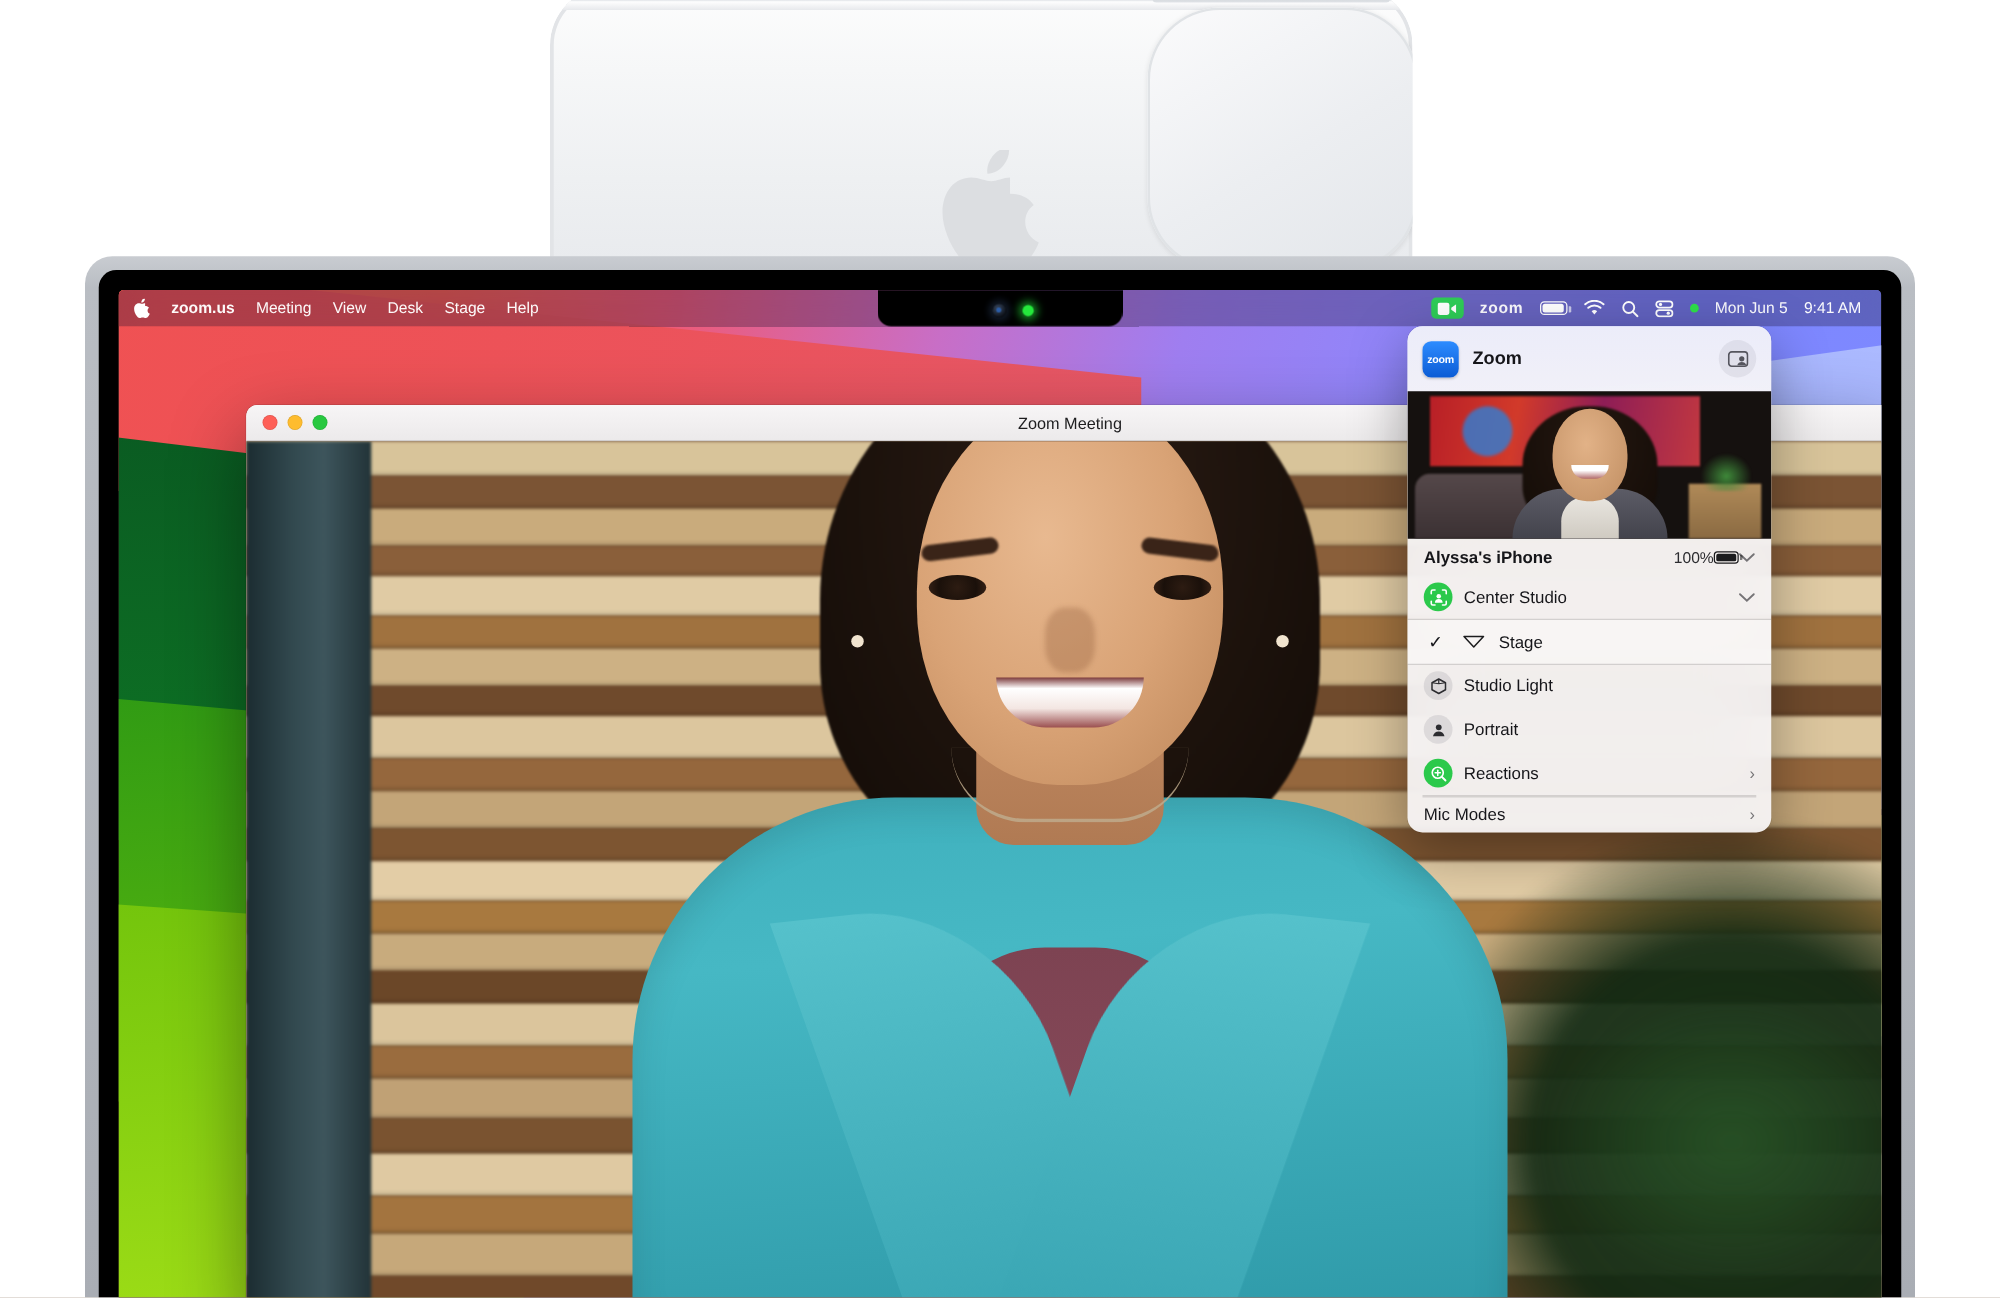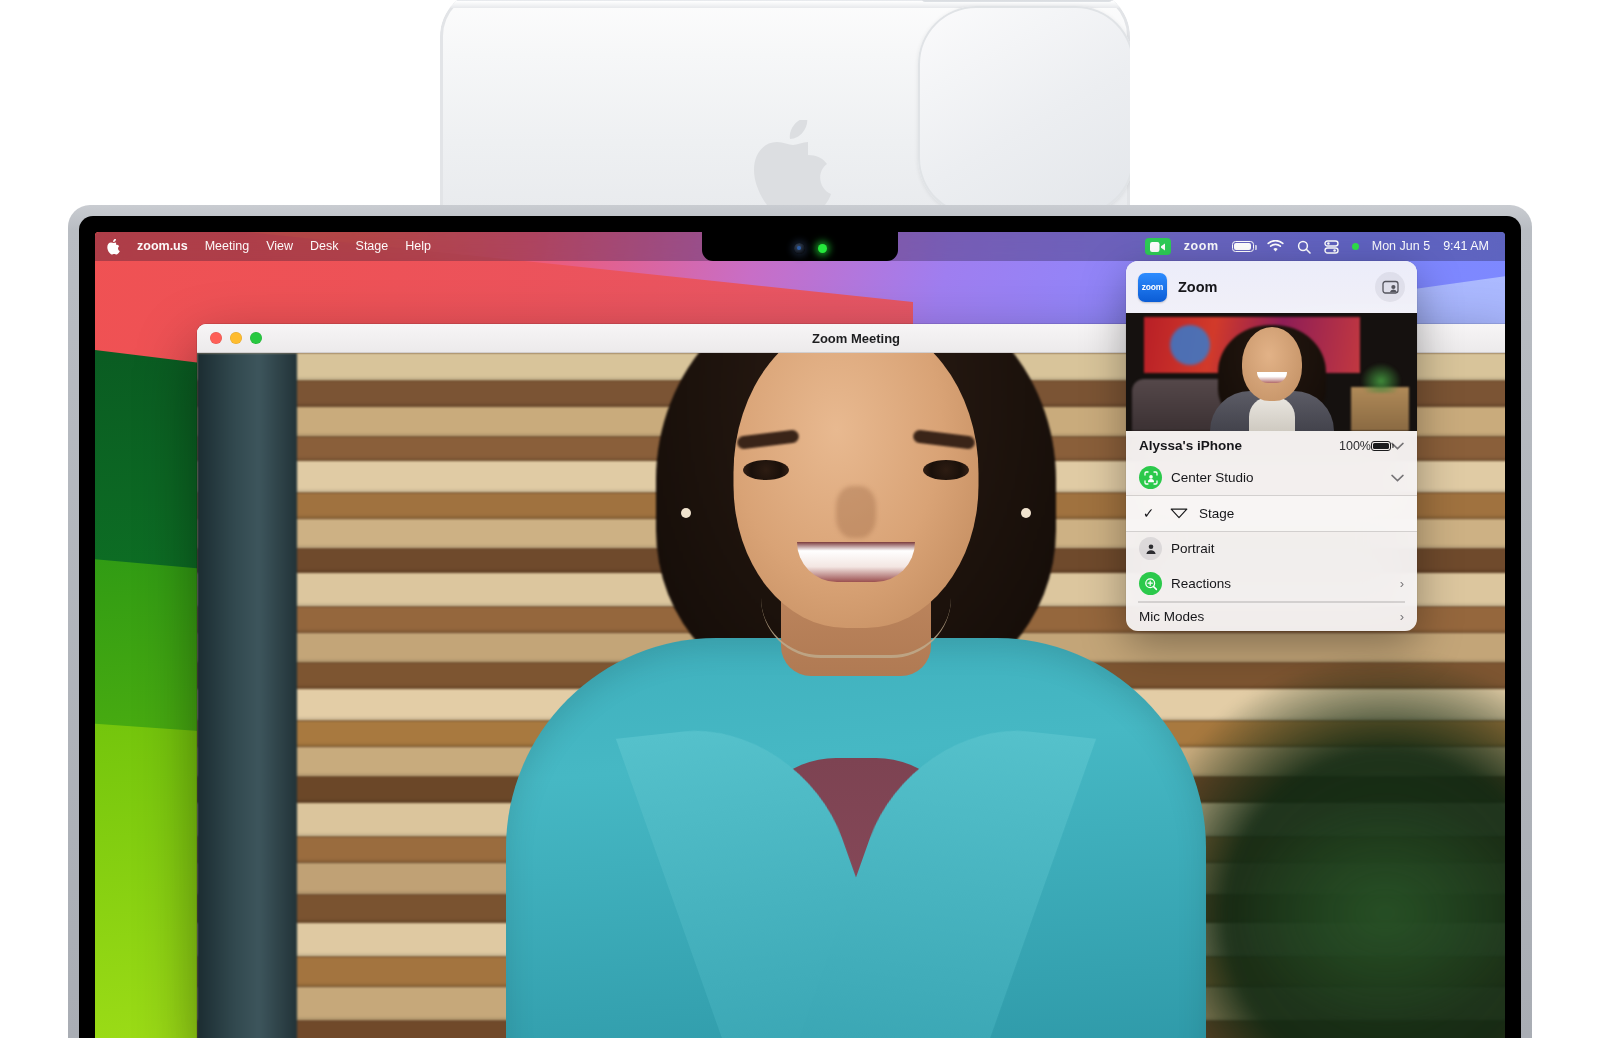--- a/index.html
+++ b/index.html
@@ -104,21 +104,21 @@
     box-shadow:0 22px 60px rgba(0,0,0,.42), 0 0 0 .5px rgba(0,0,0,.18); }
   #zoom-titlebar { position:relative; height:29px;
     background:linear-gradient(180deg,#f7f5f6,#eceaeb);
     border-bottom:.5px solid #d2cfd0; display:flex; align-items:center; }
   .traffic { display:flex; gap:8px; padding-left:13px; }
   .tl { width:12px; height:12px; border-radius:50%; }
   #tl-close { background:#fe5f57; box-shadow:inset 0 0 0 .5px rgba(0,0,0,.12); }
   #tl-min { background:#febc2e; box-shadow:inset 0 0 0 .5px rgba(0,0,0,.12); }
   #tl-max { background:#28c840; box-shadow:inset 0 0 0 .5px rgba(0,0,0,.12); }
   #zoom-title { position:absolute; left:0; right:0; text-align:center;
-    font-size:13px; font-weight:bold; color:#1d1d1f; pointer-events:none; }
+    font-size:13px; font-weight:normal; color:#1d1d1f; pointer-events:none; }
 
   
   #video { position:absolute; left:0; top:29px; right:0; bottom:0; overflow:hidden;
     background:#6b4a2e; }
   .wood { position:absolute; left:0; right:0; height:var(--h,26px);
     top:var(--t,0); background:var(--c,#b48a5c);
     box-shadow:inset 0 -2px 3px rgba(0,0,0,.22); filter:blur(1.1px); }
   #col-teal { position:absolute; left:0; top:0; width:100px; height:100%;
     background:linear-gradient(90deg,#1b2c31 0%,#32494f 38%,#3d555c 62%,#223338 100%);
     filter:blur(1.3px); z-index:3; }
@@ -459,20 +459,29 @@
                 <svg width="18" height="12" viewBox="0 0 18 12">
                   <path d="M1.2 2.2 L16.8 2.2 L9 10.6 Z" stroke="#1c1c1e" stroke-width="1.2" fill="none" stroke-linejoin="round"></path>
                 </svg>
               </span>
               <span>Stage</span>
             </div>
           </div>
 
           <div class="sep"></div>
 
+          <div class="prow">
+            <span class="ricon grey">
+              <svg width="14" height="14" viewBox="0 0 14 14">
+                <path d="M7 1.2 L12.4 4.2 V9.8 L7 12.8 L1.6 9.8 V4.2 Z" stroke="#2c2c30" stroke-width="1.2" fill="none" stroke-linejoin="round"></path>
+                <path d="M7 1.2 V5 M7 5 L12.4 4.2 M7 5 L1.6 4.2" stroke="#2c2c30" stroke-width="1" fill="none"></path>
+              </svg>
+            </span>
+            <span>Studio Light</span>
+          </div>
 
           <div class="prow">
             <span class="ricon grey">
               <svg width="14" height="14" viewBox="0 0 14 14">
                 <circle cx="7" cy="4.8" r="2.3" fill="#2c2c30"></circle>
                 <path d="M2.4 12 a4.7 4.7 0 0 1 9.2 0 Z" fill="#2c2c30"></path>
               </svg>
             </span>
             <span>Portrait</span>
           </div>

